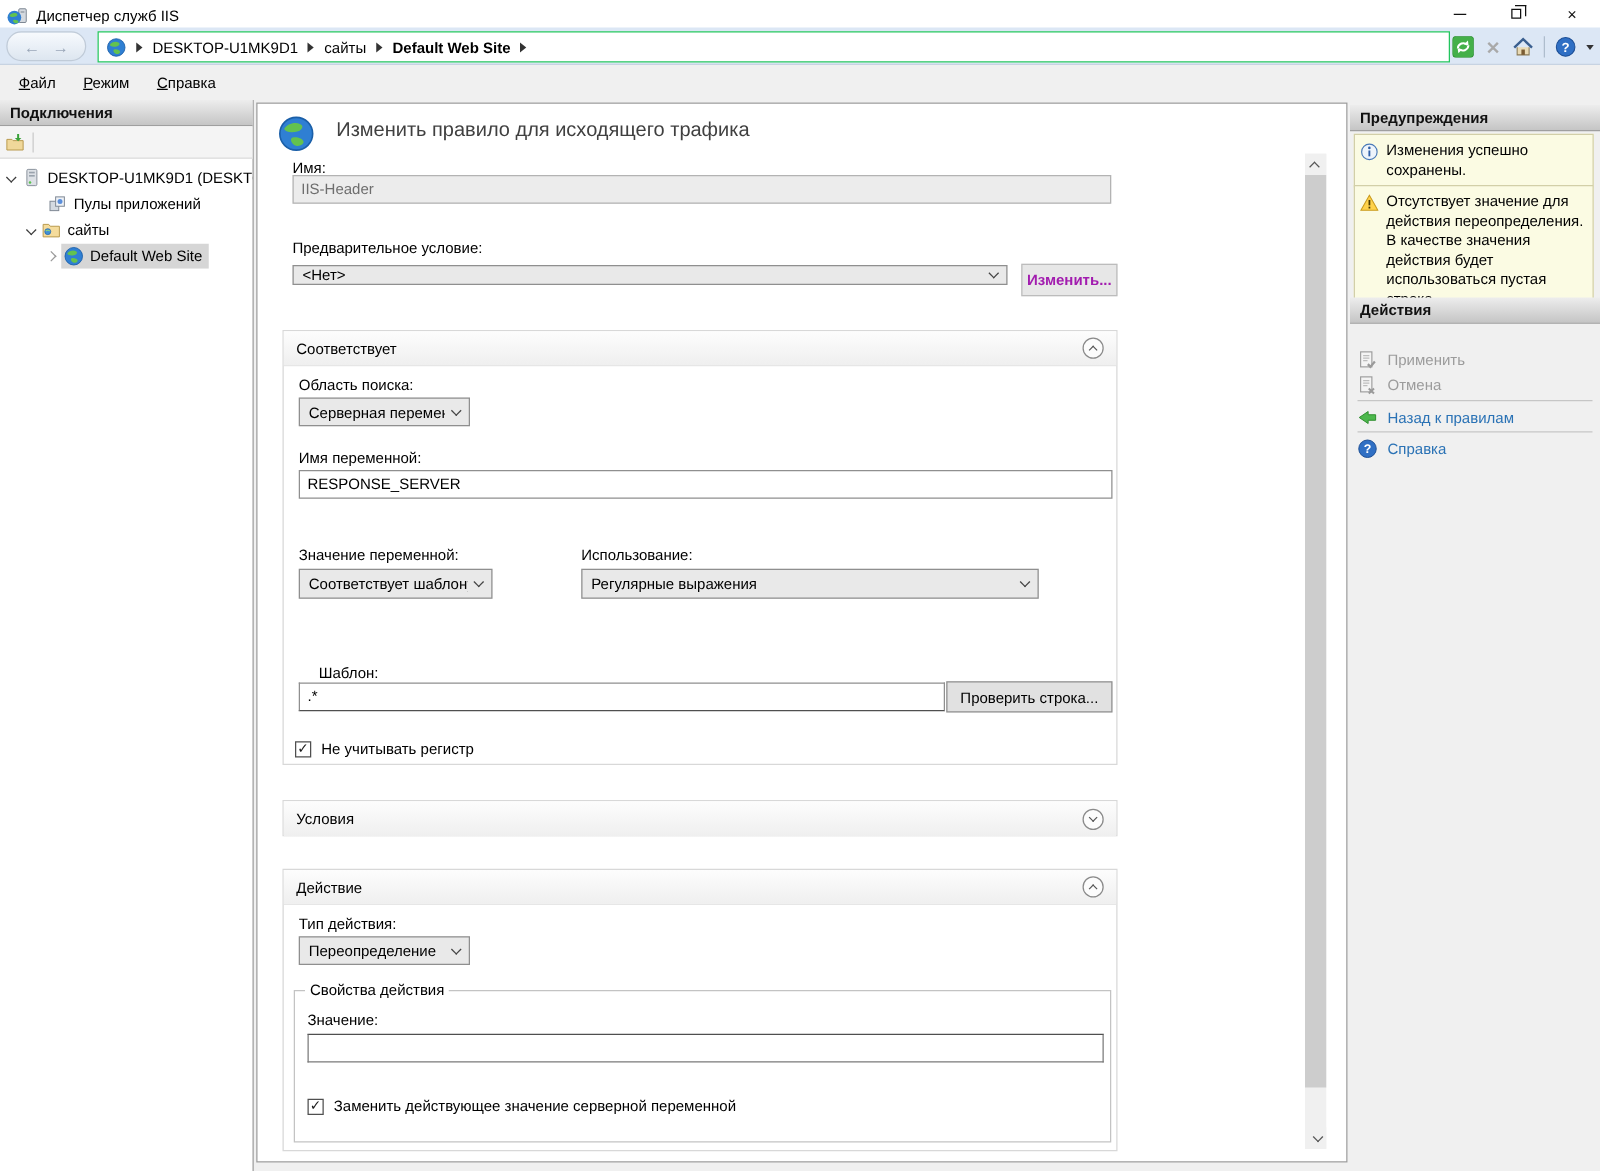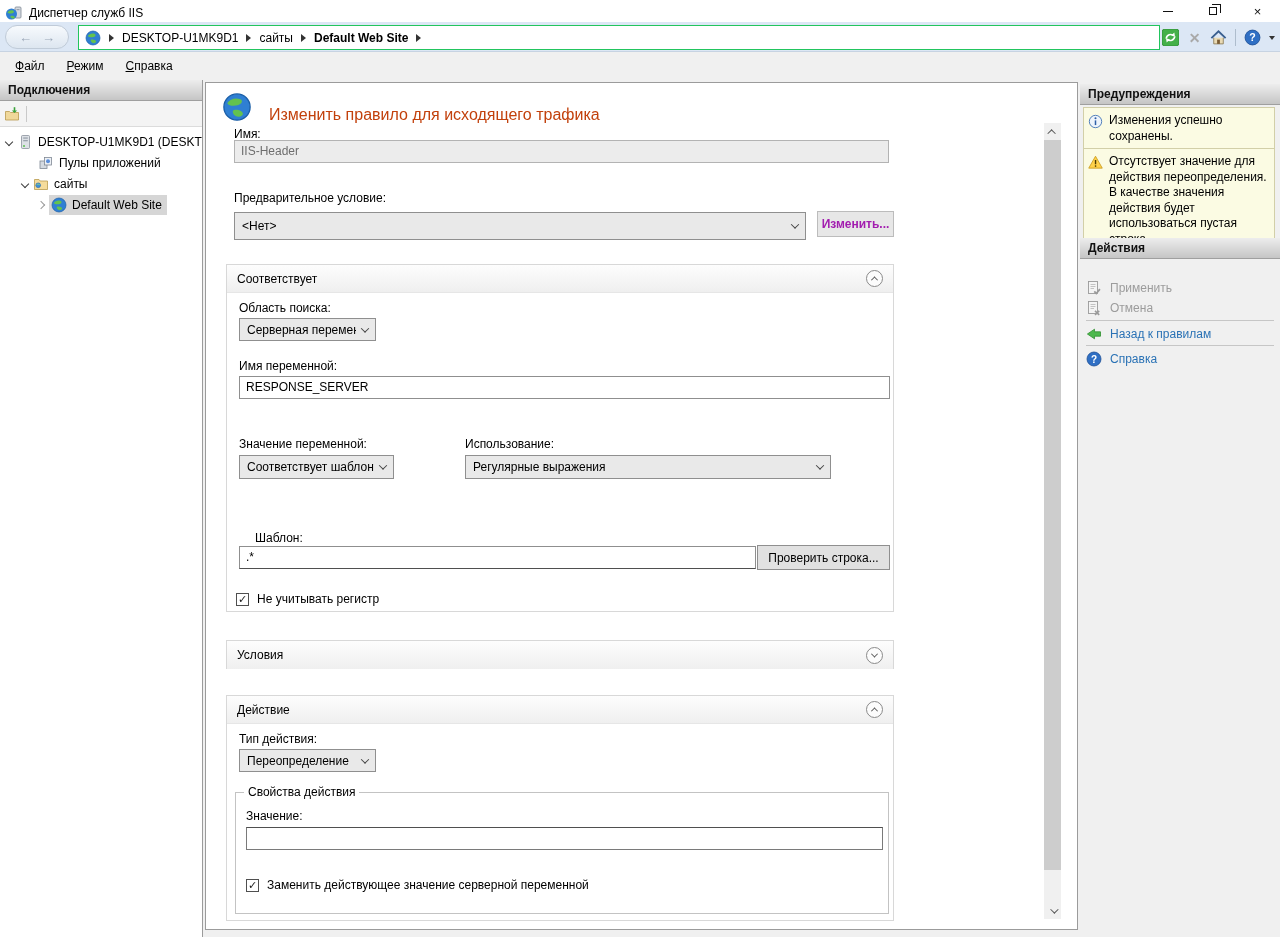--- a/index.html
+++ b/index.html
@@ -48,21 +48,21 @@
   .tchev { display:inline-block; width:6px; height:6px; border-right:1.4px solid #3c3c3c; border-bottom:1.4px solid #3c3c3c; flex:none; }
   .tchev.exp { transform:rotate(45deg); }
   .tchev.col { transform:rotate(-45deg); border-color:#9a9a9a; }
   .t-icon { width:16px; height:16px; flex:none; display:flex; }
   .t-label { font-size:12px; }
   .t-selected { display:flex; align-items:center; gap:5px; background:#d6d6d6; padding:2px 5px 2px 2px; }
 
   
   .main { position:absolute; left:205px; top:82px; width:873px; height:848px; background:#fff; border:1px solid #9b9b9b; }
   .page-globe { position:absolute; left:16px; top:9px; width:30px; height:30px; }
-  .page-title { position:absolute; left:63px; top:23px; font-size:16px; font-weight:400; color:#c2410c; }
+  .page-title { position:absolute; left:63px; top:13px; font-size:16px; font-weight:400; color:#404040; }
   .lbl { position:absolute; font-size:12px; white-space:nowrap; }
   .textbox { position:absolute; background:#fff; border:1px solid #8f8f8f; font-size:12px; padding:3px 6px; white-space:nowrap; overflow:hidden; }
   .textbox.disabled { background:#ececec; border-color:#b3b3b3; color:#6e6e6e; }
   .combo { position:absolute; background:#e9e9e9; border:1px solid #8f8f8f; display:flex; align-items:center; justify-content:space-between; padding:0 7px; font-size:12px; cursor:default; }
   .combo .val { white-space:nowrap; overflow:hidden; }
   .cdown { width:6px; height:6px; border-right:1.2px solid #444; border-bottom:1.2px solid #444; transform:rotate(45deg) translate(-1px,-1px); flex:none; margin-left:6px; }
   .btn { position:absolute; background:#e1e1e1; border:1px solid #8f8f8f; display:flex; align-items:center; justify-content:center; font-size:12px; }
   .btn.disabled { color:#a21caf; border-color:#bcbcbc; background:#e7e7e7;font-weight:bold; }
   .panelbox { position:absolute; border:1px solid #d8d8d8; background:#fff; }
   .sec-header { height:28px; background:linear-gradient(#fdfdfd,#efefef); border-bottom:1px solid #e6e6e6; display:flex; align-items:center; justify-content:space-between; padding:0 10px; font-size:12px; }
@@ -259,21 +259,21 @@
           <path d="M6.4 9.6c2-.4 4.3.4 4.7 1.7.3 1.1-1.5 2.2-3.2 1.8-1.7-.4-3-3-1.5-3.5z" fill="#63c24f"></path>
           <circle cx="8" cy="8" r="7" fill="none" stroke="#1b5fa8" stroke-width="0.7"></circle>
         </svg>
     </span>
     <div class="page-title">Изменить правило для исходящего трафика</div>
 
     <div class="lbl" style="left:28px; top:44px;">Имя:</div>
     <div class="textbox disabled" style="left:28px; top:57px; width:655px; height:23px;"><span>IIS-Header</span></div>
 
     <div class="lbl" style="left:28px; top:108px;">Предварительное условие:</div>
-    <div class="combo" style="left:28px; top:129px; width:572px; height:28px;">
+    <div class="combo" style="left:28px; top:129px; width:572px; height:16px;">
       <span class="val">&lt;Нет&gt;</span>
       <span class="cdown"></span>
     </div>
     <div class="btn disabled" style="left:611px; top:128px; width:77px; height:26px;">
         <span>Изменить...</span>
       </div>
 
     <div class="panelbox" style="left:20px; top:181px; width:668px; height:348px;">
       <div class="sec-header">
         <span>Соответствует</span>

